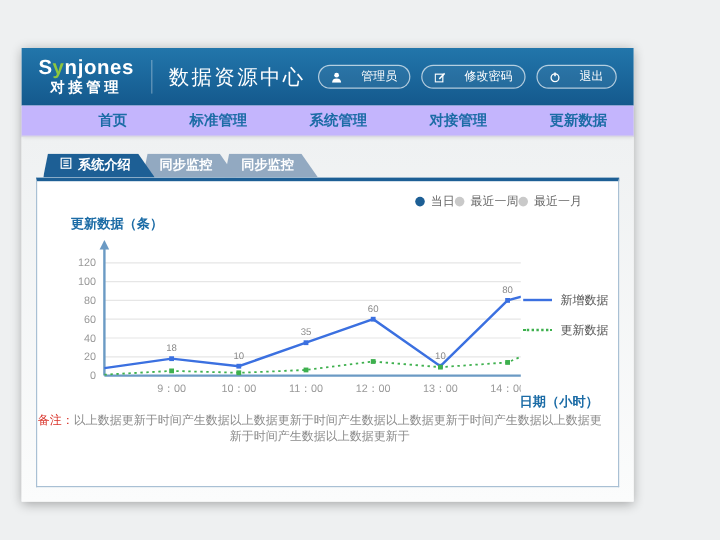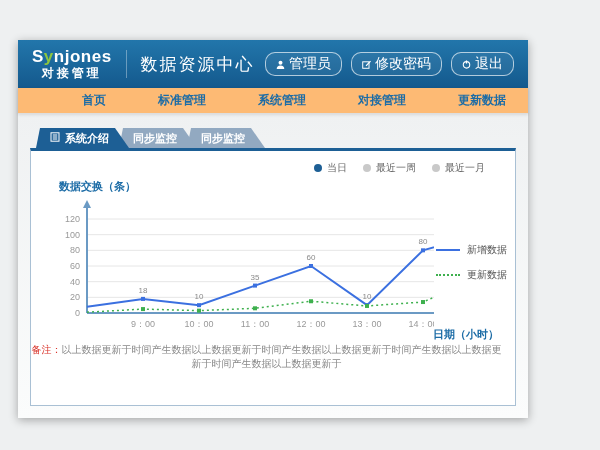--- a/index.html
+++ b/index.html
@@ -13,46 +13,46 @@
   .header { height:48px; background:linear-gradient(180deg,#2276ab,#14598d);
             display:flex; align-items:center; padding:0 14px; }
   .logo { text-align:center; line-height:1.1; }
   .logo-en { color:#fff; font-weight:bold; font-size:17px; letter-spacing:.5px; }
   .logo-en .accent { color:#8dc63f; }
   .logo-cn { color:#fff; font-weight:bold; font-size:12px; letter-spacing:3px; }
   .h-divider { width:1px; height:28px; background:rgba(255,255,255,.35); margin:0 14px; }
   .app-title { color:#fff; font-size:17px; letter-spacing:2px; }
   .h-spacer { flex:1; }
   .h-buttons { display:flex; gap:9px; }
-  .hbtn { display:flex; align-items:center; gap:4px; color:#fff; font-size:14px;
+  .hbtn { display:flex; align-items:center; gap:16px; color:#fff; font-size:10px;
           border:1px solid rgba(255,255,255,.65); border-radius:10px; padding:2px 10px;
           background:rgba(255,255,255,.06); cursor:pointer; white-space:nowrap; }
   .hbtn svg { display:block; }
 
   
-  .nav { height:26px; background:#fdba74; display:flex; align-items:center; padding-left:38px;
+  .nav { height:26px; background:#c4b5fd; display:flex; align-items:center; padding-left:38px;
          border-bottom:1px solid #dedede; box-shadow:0 1px 3px rgba(0,0,0,.10); position:relative; z-index:2; }
   .nav-item { color:#1c6ca6; font-size:12px; font-weight:bold; padding:0 26px; cursor:pointer; white-space:nowrap; }
   .nav-sep { width:1px; height:12px; background:#d7d7d7; }
 
   
   .content { height:304px; background:linear-gradient(180deg,#eff1f2,#fbfcfc); padding:14px 12px 0 12px; }
   .tab-row { display:flex; margin-left:6px; height:20px; align-items:flex-end; }
   .tab { position:relative; color:#fff; font-size:11px; font-weight:bold; line-height:20px;
          padding:0 20px 0 14px; clip-path:polygon(0 100%,4px 0,calc(100% - 14px) 0,100% 100%);
          cursor:pointer; white-space:nowrap; }
   .tab.active { background:#1d5f95; z-index:3; display:flex; align-items:flex-start; gap:5px; }
   .tab.inactive { background:#92a9c1; margin-left:-10px; }
   .tab.inactive.t2 { z-index:2; }
   .tab.inactive.t3 { z-index:1; }
 
   .panel { background:#fff; border:1px solid #a9c0d4; border-top:3px solid #1d5f95;
            height:258px; position:relative; }
 
-  .radio-row { position:absolute; top:10px; right:30px; display:flex; gap:16px; align-items:center; }
+  .radio-row { position:absolute; top:10px; right:30px; display:flex; align-items:center; }
   .radio { display:flex; align-items:center; gap:5px; font-size:10px; color:#666; cursor:pointer; }
   .radio-dot { width:8px; height:8px; border-radius:50%; background:#c9c9c9; }
   .radio.selected .radio-dot { background:#1d5f95; }
 
   .y-title { position:absolute; top:28px; left:28px; color:#1c6ca6; font-size:11px; font-weight:bold; }
   .chart-row { position:absolute; top:44px; left:24px; right:8px; display:flex; }
   .chart-legend { padding-top:48px; margin-left:2px; }
   .lg-item { display:flex; align-items:center; gap:7px; font-size:10px; color:#555; margin-bottom:11px; white-space:nowrap; }
   .lg-line { width:24px; height:0; }
   .lg-line.solid  { border-top:2px solid #3b70e0; }
@@ -145,21 +145,21 @@
         <div class="radio">
           <span class="radio-dot"></span>
           <span>最近一周</span>
         </div>
         <div class="radio">
           <span class="radio-dot"></span>
           <span>最近一月</span>
         </div>
       </div>
 
-      <div class="y-title">数据交换（条）</div>
+      <div class="y-title">更新数据（条）</div>
 
       <div class="chart-row">
         <svg id="chart-svg" width="444" height="142">
             <text x="25" y="121" text-anchor="end" font-size="9" fill="#999" font-family="Liberation Sans, sans-serif">0</text>
             <line x1="32" y1="102.33333333333333" x2="440" y2="102.33333333333333" stroke="#e6e6e6" stroke-width="1"></line>
             <text x="25" y="105.33333333333333" text-anchor="end" font-size="9" fill="#999" font-family="Liberation Sans, sans-serif">20</text>
             <line x1="32" y1="86.66666666666667" x2="440" y2="86.66666666666667" stroke="#e6e6e6" stroke-width="1"></line>
             <text x="25" y="89.66666666666667" text-anchor="end" font-size="9" fill="#999" font-family="Liberation Sans, sans-serif">40</text>
             <line x1="32" y1="71" x2="440" y2="71" stroke="#e6e6e6" stroke-width="1"></line>
             <text x="25" y="74" text-anchor="end" font-size="9" fill="#999" font-family="Liberation Sans, sans-serif">60</text>

